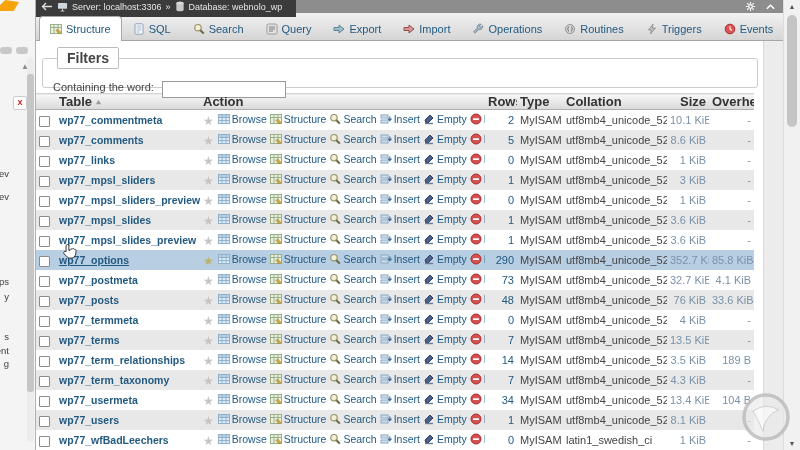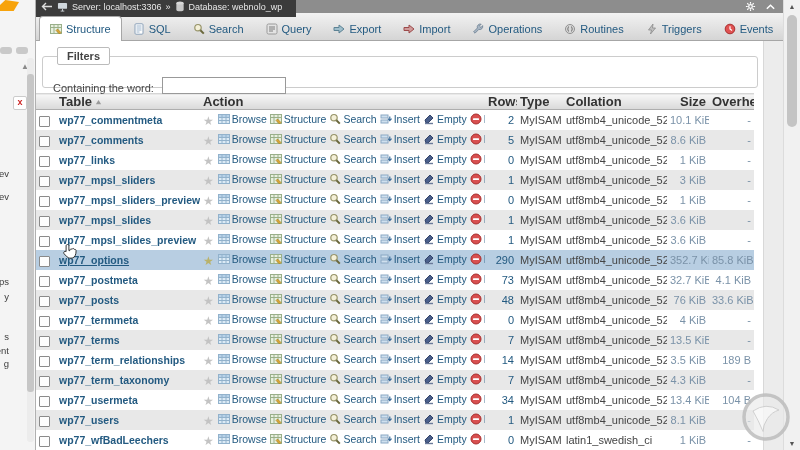--- a/index.html
+++ b/index.html
@@ -30,23 +30,23 @@
   
   .tabs{height:27px;background:linear-gradient(#f2f2f2,#d5d5d5);border-bottom:1px solid #a6a6a6;
     display:flex;align-items:flex-end;padding-left:3px;}
   .tab{height:22px;display:flex;align-items:center;gap:4px;padding:0 10px;font-size:11px;color:#235a81;
     border:1px solid transparent;border-bottom:none;border-radius:4px 4px 0 0;white-space:nowrap;cursor:pointer;}
   .tab.active{background:#fff;border-color:#a6a6a6;position:relative;top:1px;height:24px;}
   .ic{display:inline-flex;line-height:0;}
   
   .content{position:relative;background:#fff;height:409px;}
   fieldset.filters{border:1px solid #ccc;border-radius:3px;margin:6px 26px 5px 6px;padding:2px 10px 7px;height:30px;}
-  fieldset.filters legend{border:1px solid #bbb;background:#fff;padding:2px 9px;font-size:11px;font-weight:bold;
+  fieldset.filters legend{border:1px solid #bbb;background:#fff;padding:2px 9px;font-size:14px;font-weight:bold;
     color:#444;border-radius:2px;margin-left:4px;}
-  .filter-row{display:flex;align-items:flex-end;gap:8px;margin-top:10px;}
+  .filter-row{display:flex;align-items:flex-start;gap:8px;margin-top:10px;}
   .filter-row label{color:#444;}
   .filter-row input{width:118px;height:15px;border:1px solid #999;font-size:11px;padding:0 2px;}
   
   table.tbl{border-collapse:collapse;table-layout:fixed;width:718px;margin:0;}
   table.tbl th{background:linear-gradient(#f7f7f7,#d9d9d9);border-top:1px solid #d5d5d5;border-bottom:1px solid #aeaeae;
     font-weight:bold;color:#333;text-align:left;padding:0 3px;height:14px;font-size:13px;white-space:nowrap;overflow:hidden;}
   table.tbl td{padding:0 3px;height:18px;line-height:18px;white-space:nowrap;overflow:hidden;font-size:11px;}
   tr.alt{background:#e8e8e8;}
   tr.hl{background:#b8cee2;}
   tr.hl .tname{text-decoration:underline;}

